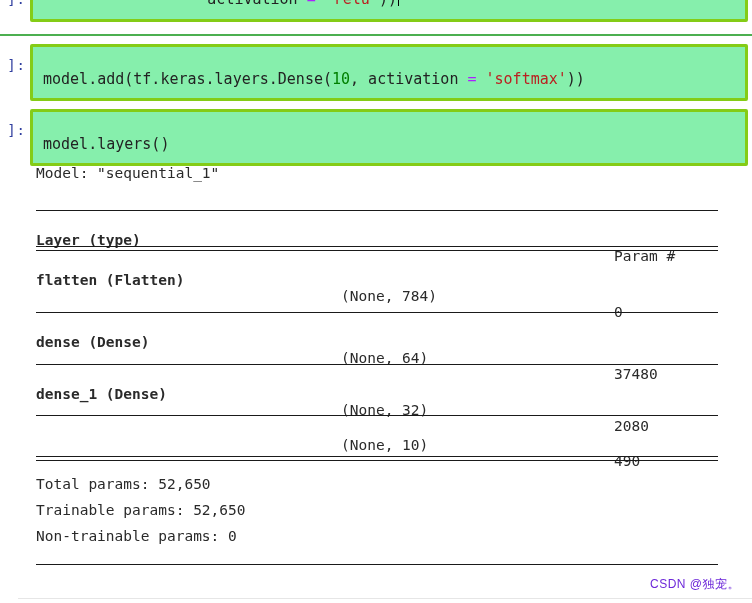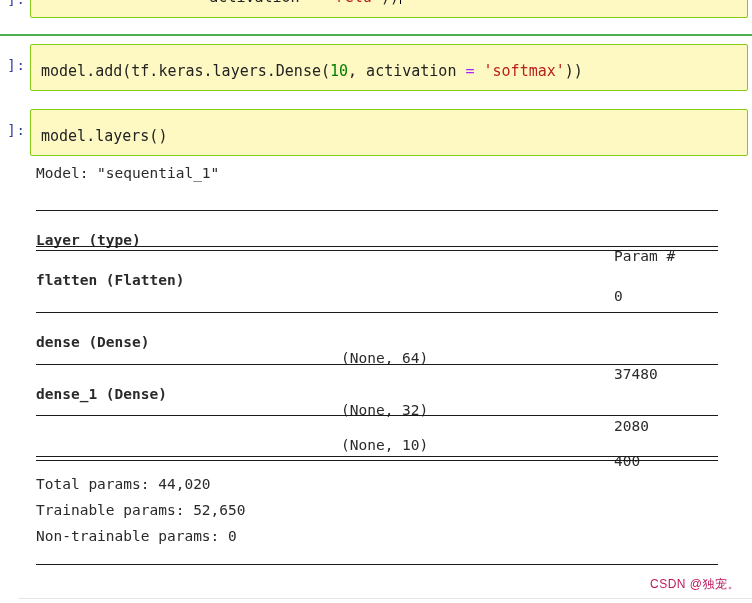--- a/index.html
+++ b/index.html
@@ -40,25 +40,25 @@
     line-height: 1;
     text-align: right;
     padding-right: 4px;
     padding-top: 14px;
     box-sizing: border-box;
     white-space: pre;
     letter-spacing: 1px;
   }
   .code-box {
     flex: 1 1 auto;
-    background: #fef9c3;
-    border: 1px solid #84cc16;
+    background: #86efac;
+    border: 3px solid #84cc16;
     border-radius: 2px;
     box-sizing: border-box;
-    padding: 16px 8px 9px 10px;
+    padding: 22px 8px 9px 10px;
     margin-right: 4px;
   }
   .code-line {
     font-family: "DejaVu Sans Mono", monospace;
     font-size: 15px;
     line-height: 20px;
     color: #222222;
     white-space: pre;
     letter-spacing: 0px;
   }
@@ -164,21 +164,21 @@
     line-height: 26px;
   }
 
   
   .watermark {
     position: absolute;
     right: 12px;
     top: 576px;
     font-family: "Liberation Sans", sans-serif;
     font-size: 12px;
-    color: #be185d;
+    color: #6d28d9;
     letter-spacing: 0.5px;
     white-space: pre;
   }
 
   .bottom-edge {
     position: absolute;
     left: 18px;
     top: 598px;
     width: 734px;
     height: 1px;
@@ -221,46 +221,47 @@
 
     <div class="trow" style="top:56px;">
       <span class="c-layer">Layer (type)</span>
       <span class="c-param">Param #</span>
     </div>
 
     <div class="rule rule-double" style="top:86px;"></div>
 
     <div class="trow" style="top:96px;">
       <span class="c-layer">flatten (Flatten)</span>
+      <span class="c-shape">(None, 784)</span>
       <span class="c-param">0</span>
     </div>
     <div class="rule rule-single" style="top:152px;"></div>
 
     <div class="trow" style="top:158px;padding-left:42px;">
       <span class="c-layer">dense (Dense)</span>
       <span class="c-shape">(None, 64)</span>
       <span class="c-param">37480</span>
     </div>
     <div class="rule rule-single" style="top:204px;"></div>
 
     <div class="trow" style="top:210px;">
       <span class="c-layer">dense_1 (Dense)</span>
       <span class="c-shape">(None, 32)</span>
       <span class="c-param">2080</span>
     </div>
     <div class="rule rule-single" style="top:255px;"></div>
 
     <div class="trow" style="top:261px;">
       <span class="c-shape">(None, 10)</span>
-      <span class="c-param">400</span>
+      <span class="c-param">490</span>
     </div>
 
     <div class="rule rule-double" style="top:296px;"></div>
 
-    <div class="totals-line" style="top:311px;">Total params: 44,020</div>
+    <div class="totals-line" style="top:311px;">Total params: 52,650</div>
     <div class="totals-line" style="top:337px;">Trainable params: 52,650</div>
     <div class="totals-line" style="top:363px;">Non-trainable params: 0</div>
 
     <div class="rule rule-single" style="top:404px;"></div>
 
   </div>
 
   <div class="watermark">CSDN @独宠。</div>
 
   <div class="bottom-edge"></div>

